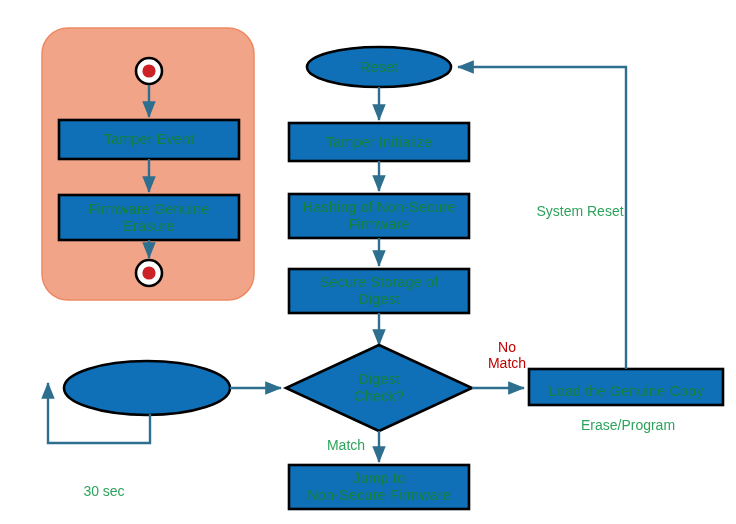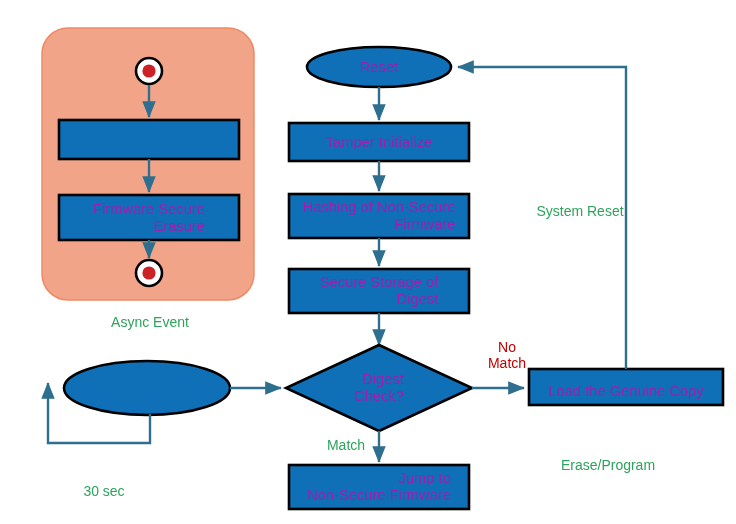--- a/index.html
+++ b/index.html
@@ -23,22 +23,22 @@
     left: 0;
     top: 0;
     width: 736px;
     height: 524px;
   }
   .node-label {
     position: absolute;
     display: flex;
     align-items: center;
     justify-content: center;
-    text-align: right;
-    color: #a21caf;
+    text-align: center;
+    color: #15803d;
     font-size: 14.5px;
     line-height: 1.15;
     font-family: "Liberation Sans", sans-serif;
     pointer-events: none;
     letter-spacing: 0.1px;
   }
   .edge-label {
     position: absolute;
     font-size: 14px;
     font-family: "Liberation Sans", sans-serif;
@@ -110,22 +110,23 @@
 
     <path d="M 150 414 L 150 443 L 48 443 L 48 383" fill="none" stroke="#2E6E8E" stroke-width="2.4" marker-end="url(#arrow)"></path>
 
     <line x1="472" y1="388" x2="524" y2="388" stroke="#2E6E8E" stroke-width="2.4" marker-end="url(#arrow)"></line>
 
     <rect x="529" y="369" width="194" height="36" fill="#0F70B8" stroke="#000000" stroke-width="2.6"></rect>
 
     <path d="M 626 369 L 626 67 L 458 67" fill="none" stroke="#2E6E8E" stroke-width="2.4" marker-end="url(#arrow)"></path>
   </svg>
 
+  <div class="node-label" style="left:59px; top:120px; width:180px; height:39px;">Tamper Event</div>
 
-  <div class="node-label" style="left:59px; top:195px; width:180px; height:45px; white-space:pre-line;">Firmware Secure
+  <div class="node-label" style="left:59px; top:195px; width:180px; height:45px; white-space:pre-line;">Firmware Genuine
 Erasure</div>
 
   <div class="node-label" style="left:307px; top:47px; width:144px; height:40px;">Reset</div>
 
   <div class="node-label" style="left:289px; top:123px; width:180px; height:38px;">Tamper Initialize</div>
 
   <div class="node-label" style="left:289px; top:194px; width:180px; height:44px; white-space:pre-line;">Hashing of Non-Secure
 Firmware</div>
 
   <div class="node-label" style="left:289px; top:269px; width:180px; height:44px; white-space:pre-line;">Secure Storage of
@@ -142,17 +143,16 @@
 
   <div class="edge-label red" style="left:476px; top:339px; width:62px;">No
 Match</div>
 
   <div class="edge-label green" style="left:318px; top:437px; width:56px;">Match</div>
 
   <div class="edge-label green" style="left:74px; top:447px; width:60px;margin-top:36px;">30 sec</div>
 
   <div class="edge-label green" style="left:528px; top:203px; width:104px;">System Reset</div>
 
-  <div class="edge-label green" style="left:550px; top:417px; width:116px;margin-top:40px;">Erase/Program</div>
+  <div class="edge-label green" style="left:570px; top:417px; width:116px;">Erase/Program</div>
 
-  <div class="edge-label green" style="left:98px; top:314px; width:104px;">Async Event</div>
 
 </div>
 
 </body></html>

